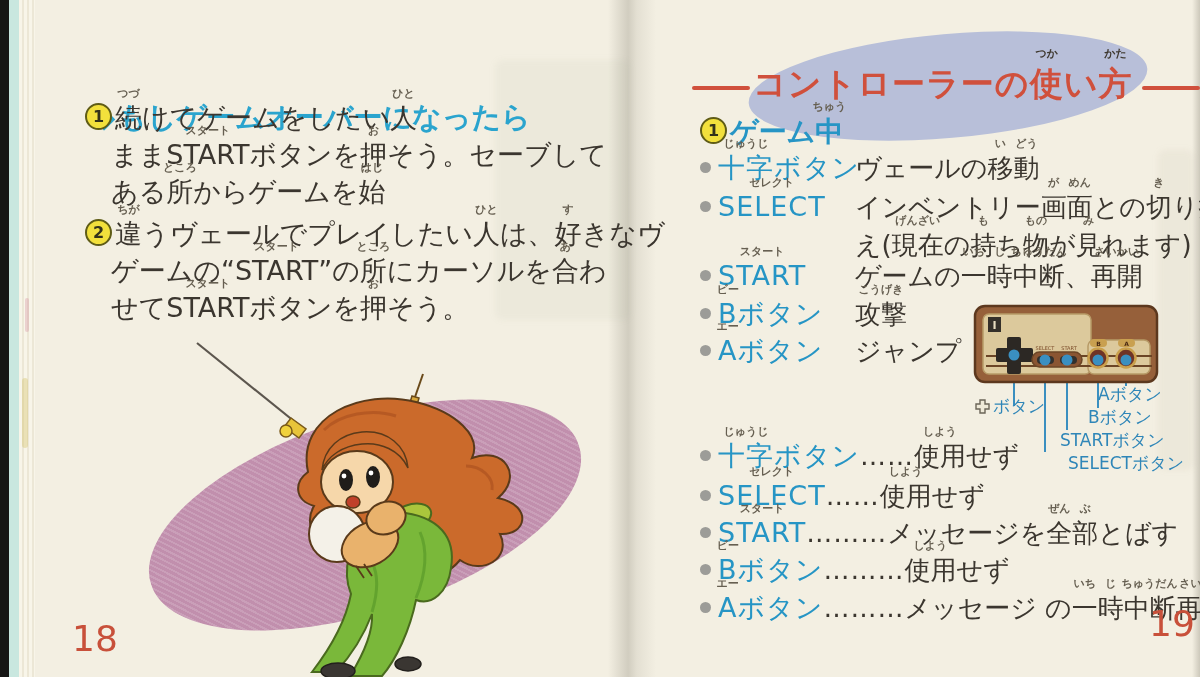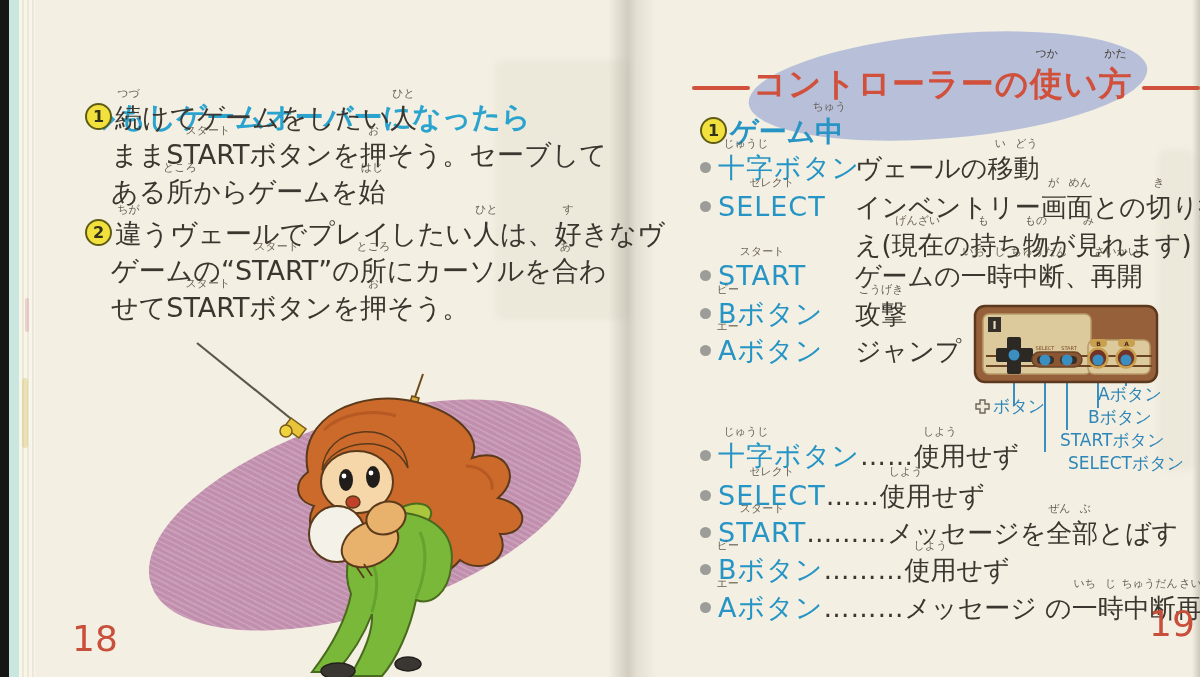--- a/index.html
+++ b/index.html
@@ -18,21 +18,21 @@
   .edge-mark-p{position:absolute;left:25px;top:298px;width:4px;height:34px;background:rgba(205,125,150,.30);border-radius:2px;}
   .gutter{position:absolute;left:608px;top:0;width:48px;height:677px;
     background:linear-gradient(90deg,rgba(90,85,70,0) 0%,rgba(90,85,70,.22) 42%,rgba(90,85,70,.10) 60%,rgba(90,85,70,0) 100%);}
   .edge-right{position:absolute;right:0;top:0;width:8px;height:677px;
     background:linear-gradient(270deg,rgba(90,85,70,.25),rgba(90,85,70,0));}
   .ghost{position:absolute;pointer-events:none;border-radius:8px;}
 
   
   .rb{position:relative;display:inline-block;}
   .rt{position:absolute;left:50%;top:-12px;transform:translateX(-50%);
-      font-size:11px;line-height:1;color:#665f51;white-space:nowrap;font-weight:normal;letter-spacing:0;}
+      font-size:11px;line-height:1;color:#665f51;white-space:nowrap;font-weight:bold;letter-spacing:0;}
   .marker{display:inline-flex;align-items:center;justify-content:center;
       width:23px;height:23px;border-radius:50%;background:#f2e03c;border:2px solid #5f5c16;
       color:#33321a;font-size:16px;font-weight:bold;vertical-align:middle;transform:translateY(-3px);margin-right:3px;flex:none;}
   .bullet{display:inline-block;width:11px;height:11px;border-radius:50%;background:#9c9c98;flex:none;}
 
   
   .lp-heading{position:absolute;left:93px;top:58px;font-size:29px;font-weight:bold;color:#2aa4ce;white-space:nowrap;margin-top:40px;}
   .lp-heading .diamond{margin-right:2px;}
   .lp-body{position:absolute;left:85px;top:100px;width:515px;font-size:27px;color:#3b362f;}
   .jline{height:37px;line-height:36px;white-space:nowrap;}

